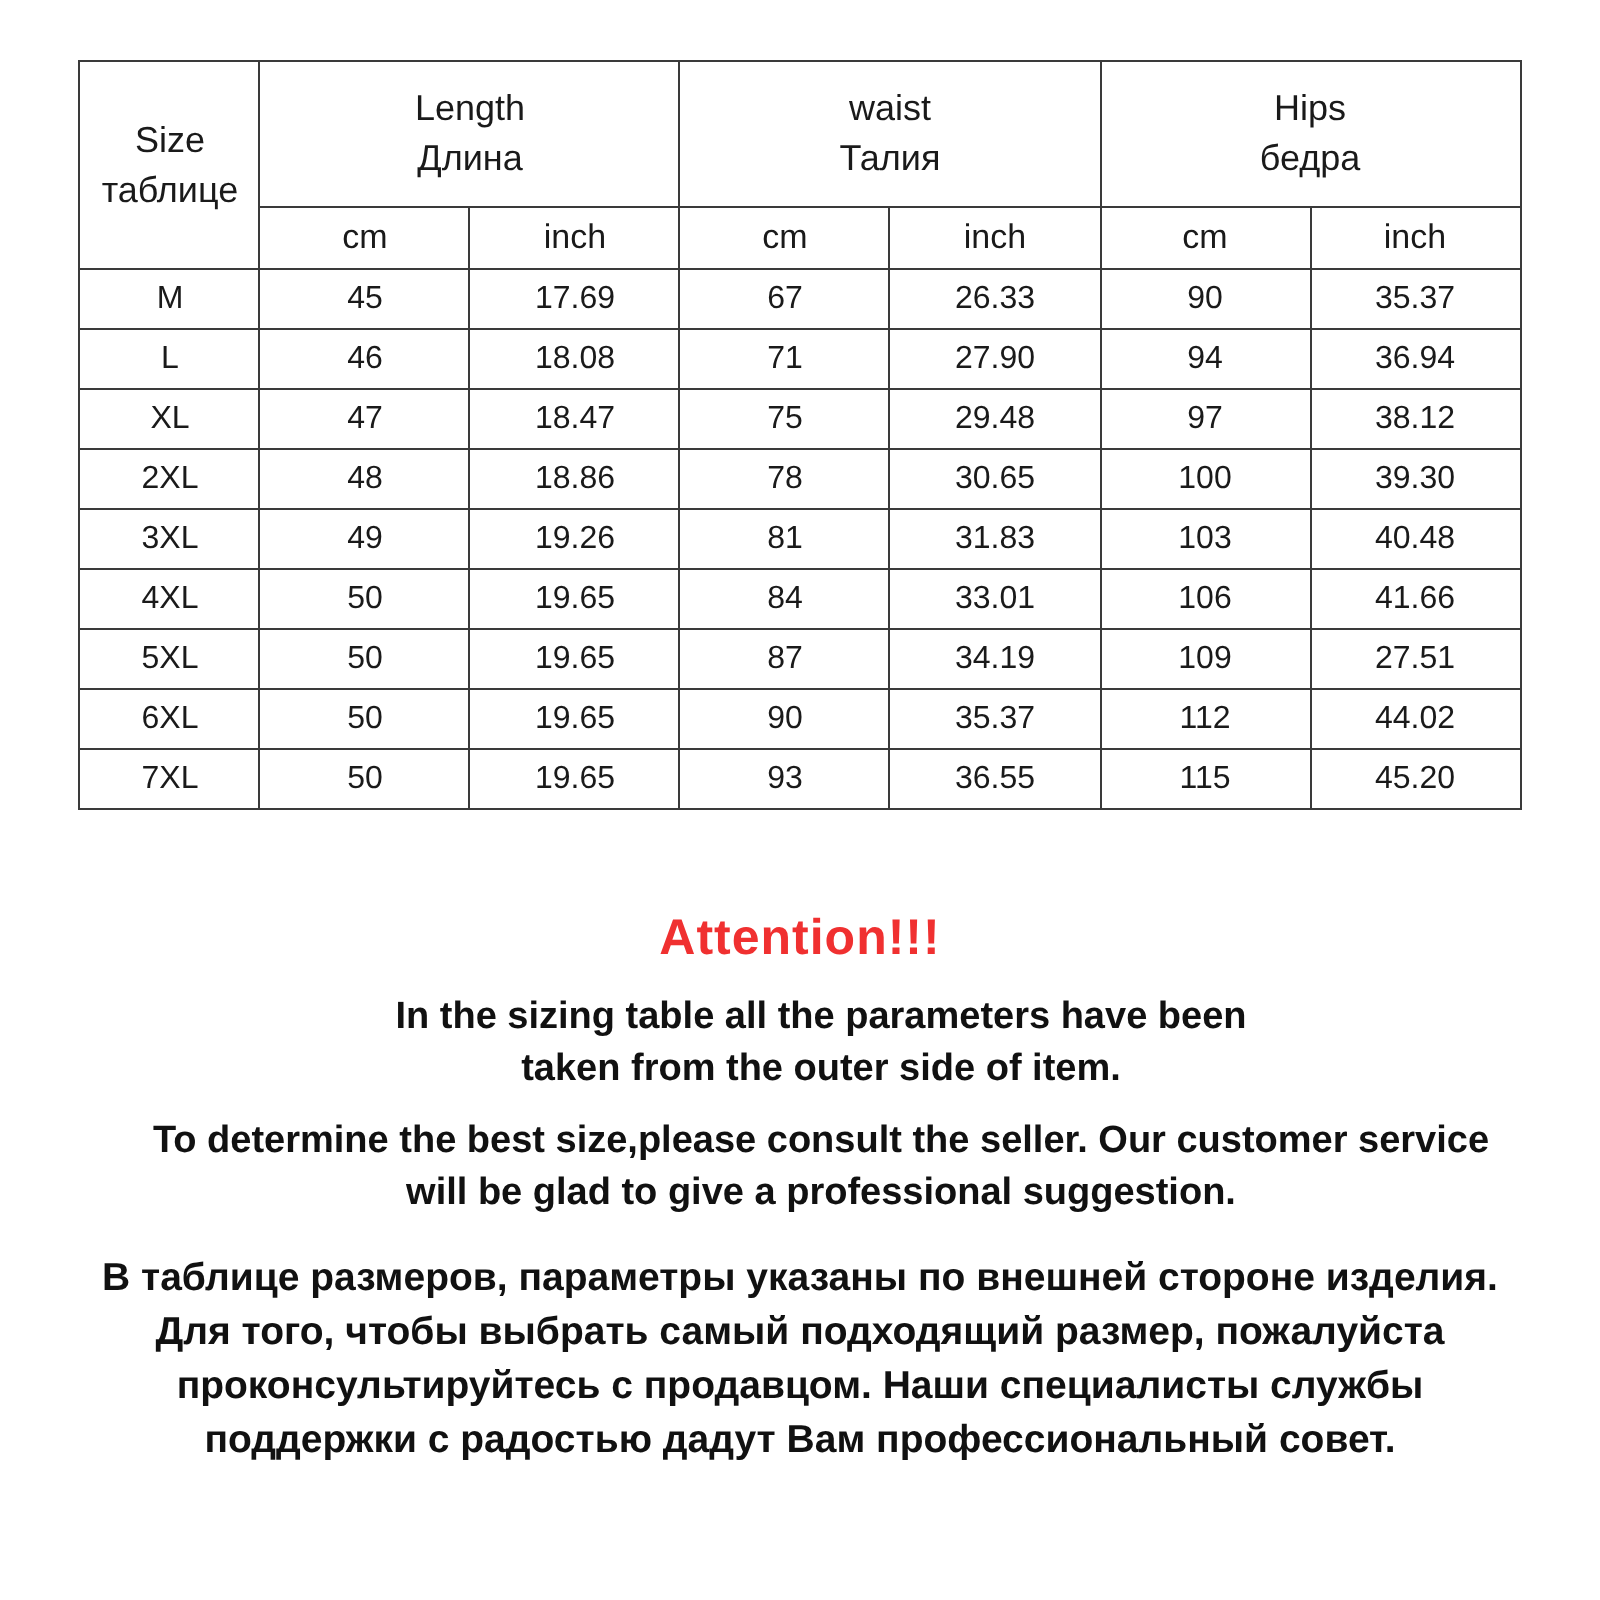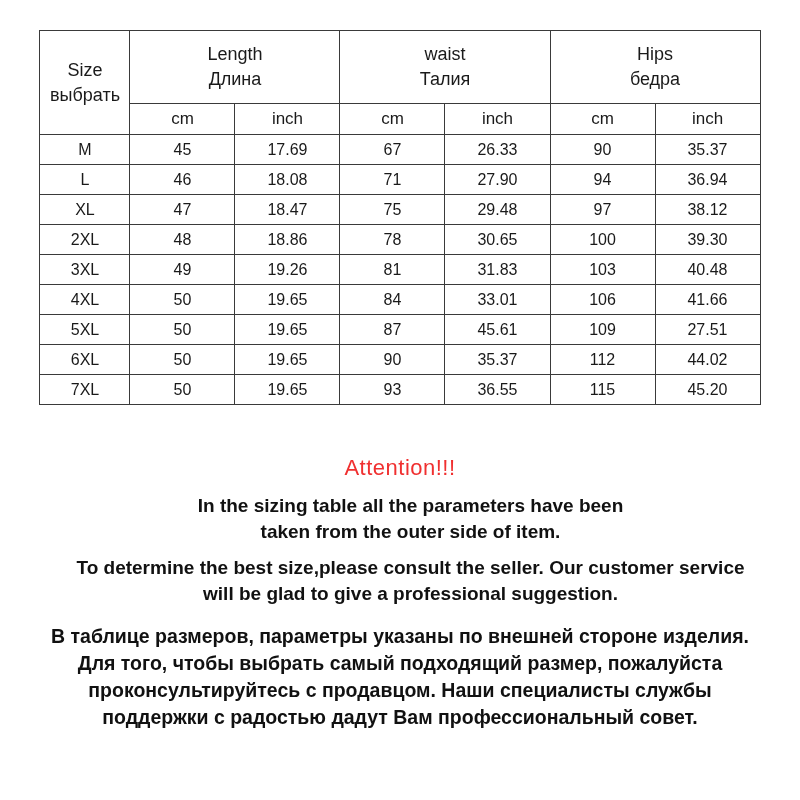--- a/index.html
+++ b/index.html
@@ -35,22 +35,22 @@
   tr.group-row th { height: 72px; font-size: 18px; }
   tr.group-row .hdr-line { line-height: 25px; }
   tr.unit-row th { height: 30px; font-size: 17px; }
   tbody td { height: 29px; font-size: 16px; }
   tbody td.size-cell { font-size: 16px; }
 
   
   .notes { text-align: center; }
   .attention-title {
     margin: 50px 0 0 0;
-    font-size: 22px;
-    font-weight: normal;
+    font-size: 25px;
+    font-weight: bold;
     letter-spacing: 0.5px;
   }
   .para-en {
     margin: 12px auto 0 auto;
     font-size: 19px;
     font-weight: bold;
     line-height: 26px;
     white-space: pre-line;
     color: #111111;
     padding-left: 21px;
@@ -83,21 +83,21 @@
         <col class="col-val">
       <col class="col-val">
         <col class="col-val">
       <col class="col-val">
         <col class="col-val">
     </colgroup>
     <thead>
       <tr class="group-row">
         <th rowspan="2">
           <div class="hdr-line">Size</div>
-          <div class="hdr-line">выбрать</div>
+          <div class="hdr-line">таблице</div>
         </th>
         <th colspan="2">
           <div class="hdr-line">Length</div>
           <div class="hdr-line">Длина</div>
         </th>
         <th colspan="2">
           <div class="hdr-line">waist</div>
           <div class="hdr-line">Талия</div>
         </th>
         <th colspan="2">
@@ -167,21 +167,21 @@
           <td>84</td>
           <td>33.01</td>
           <td>106</td>
           <td>41.66</td>
         </tr>
         <tr>
           <td class="size-cell">5XL</td>
           <td>50</td>
           <td>19.65</td>
           <td>87</td>
-          <td>45.61</td>
+          <td>34.19</td>
           <td>109</td>
           <td>27.51</td>
         </tr>
         <tr>
           <td class="size-cell">6XL</td>
           <td>50</td>
           <td>19.65</td>
           <td>90</td>
           <td>35.37</td>
           <td>112</td>

